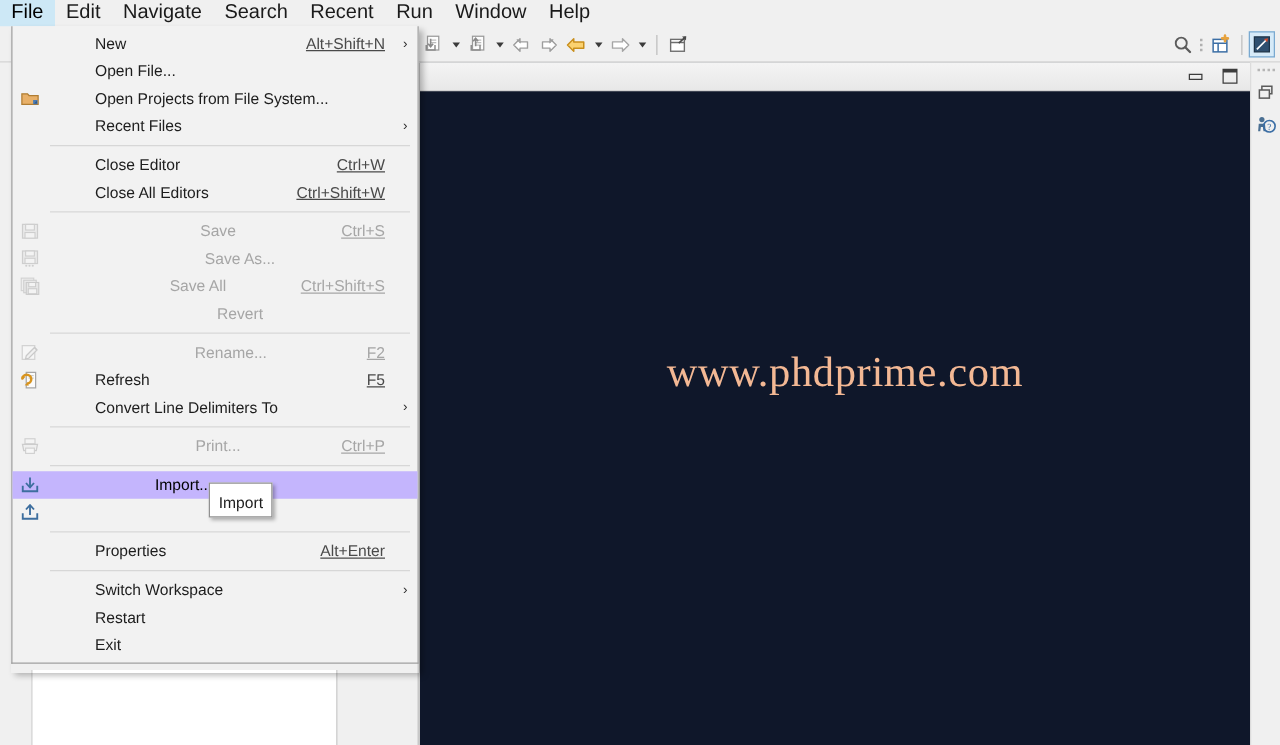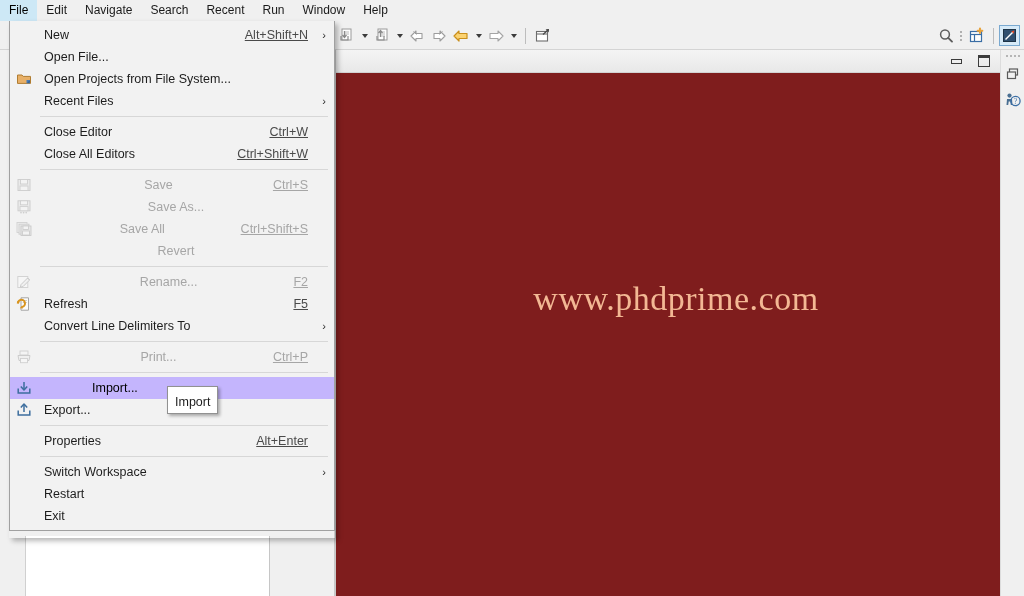--- a/index.html
+++ b/index.html
@@ -19,21 +19,21 @@
 
   
   .menubar {
     position: absolute; top: 0; left: 0;
     width: 1024px; height: 21px;
     background: #f0f0f0;
     display: flex; align-items: center;
     z-index: 40;
   }
   .menubar-item {
-    font-size: 12px;
+    font-size: 16px;
     color: #1a1a1a;
     padding: 3px 9px 4px 9px;
     line-height: 14px;
     white-space: nowrap;
     cursor: default;
   }
   .menubar-item.active {
     background: #cde8f6;
     color: #000;
   }
@@ -89,21 +89,21 @@
 
   
   .editor-sash {
     position: absolute; left: 334px; top: 50px;
     width: 2px; height: 546px;
     background: #c8c8c8;
   }
   .editor-area {
     position: absolute; left: 336px; top: 50px;
     right: 24px; bottom: 0;
-    background: #7f1d1d;
+    background: #0f172a;
   }
   .editor-tabstrip {
     position: absolute; left: 0; top: 0;
     width: 100%; height: 23px;
     background: linear-gradient(to bottom, #f4f4f4, #e8e8e8);
     border-bottom: 1px solid #d2d2d2;
   }
   .editor-winbtns {
     position: absolute; right: 8px; top: 3px;
     display: flex; align-items: center; gap: 12px;
@@ -194,20 +194,21 @@
   }
   .mi .gutter {
     width: 27px; min-width: 27px;
     height: 22px;
     display: flex; align-items: center; justify-content: center;
   }
   .mi .label {
     flex: 1;
     padding-left: 7px;
     line-height: 16px;
+    margin-left: 32px;
   }
   .mi .accel {
     color: #4a4a4a;
     padding-right: 10px;
     line-height: 16px;
     text-decoration: underline;
   }
   .mi .submenu-arrow {
     width: 16px; min-width: 16px;
     padding-right: 8px;
@@ -559,21 +560,20 @@
         <div class="submenu-arrow"></div>
       </div>
       <div class="mi">
         <div class="gutter">
           <svg width="16" height="16" viewBox="0 0 16 16">
             <path d="M2.2 8.5 L2.2 13 L13.8 13 L13.8 8.5" fill="none" stroke="#3d6e9e" stroke-width="1.5"></path>
             <path d="M8 10 L8 2.4" stroke="#3d6e9e" stroke-width="1.5"></path>
             <path d="M4.8 5.6 L8 2 L11.2 5.6" fill="none" stroke="#3d6e9e" stroke-width="1.5" stroke-linejoin="round"></path>
           </svg>
         </div>
-        <div class="label">Export...</div>
         <div class="accel"></div>
         <div class="submenu-arrow"></div>
       </div>
       <div class="msep"></div>
       <div class="mi">
         <div class="gutter"></div>
         <div class="label">Properties</div>
         <div class="accel">Alt+Enter</div>
         <div class="submenu-arrow"></div>
       </div>

